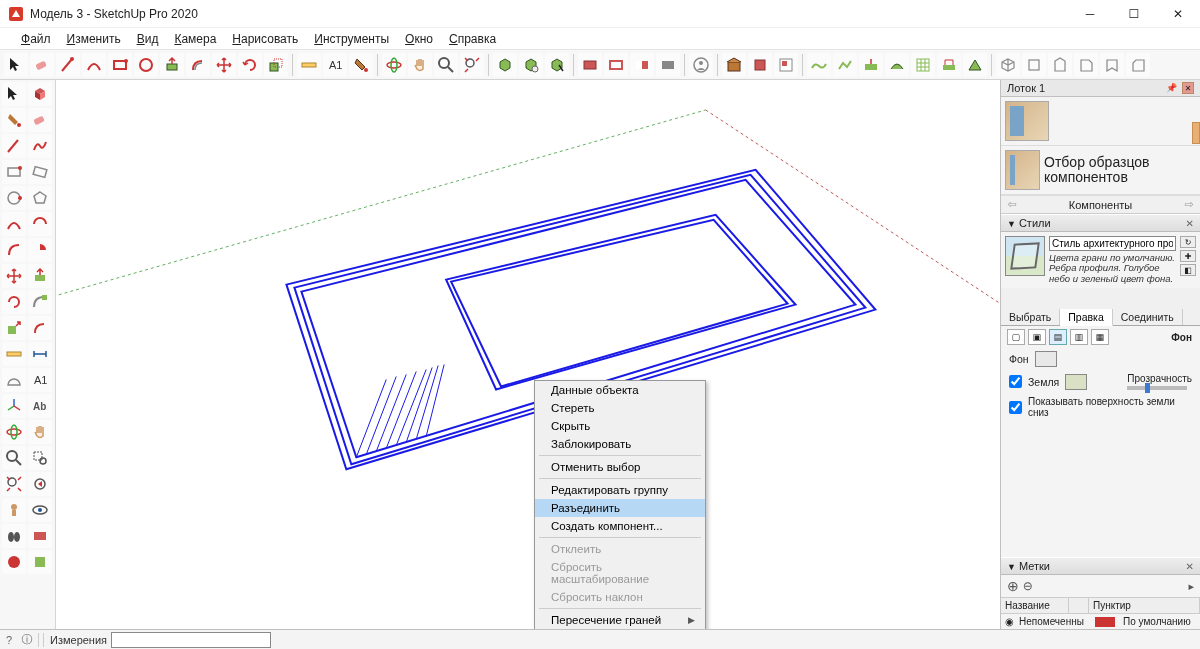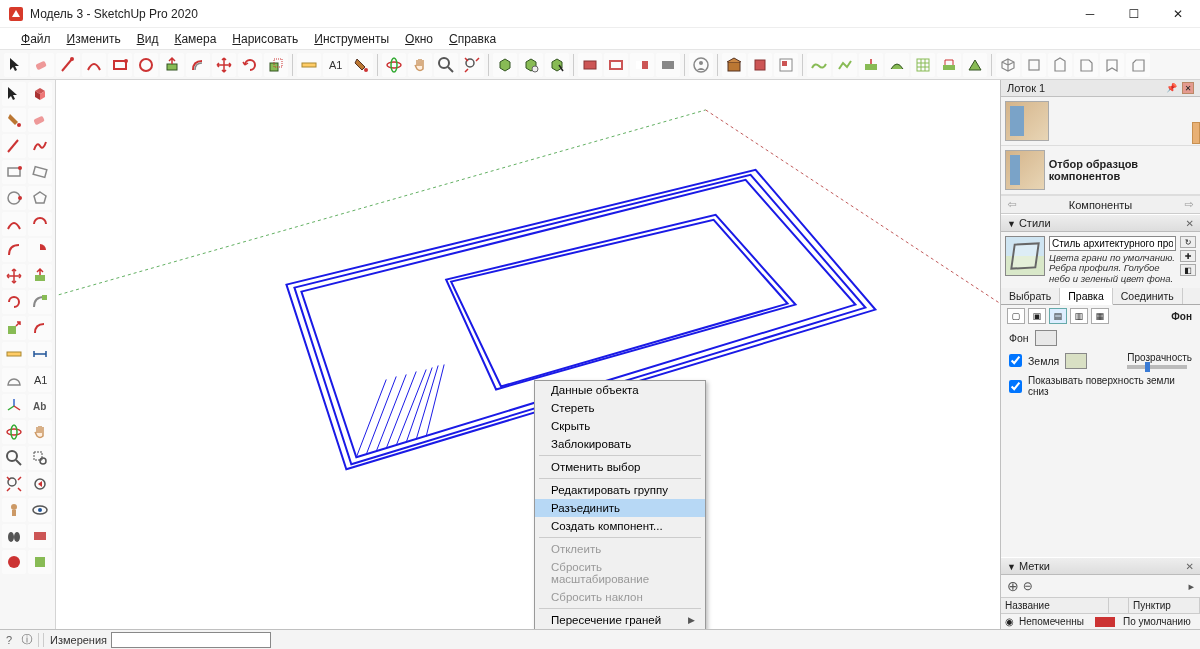--- a/index.html
+++ b/index.html
@@ -28,39 +28,39 @@
 .viewport { flex: 1; position: relative; background: #fff; overflow: hidden; }
 
 .tray { width: 200px; background: #f4f4f4; border-left: 1px solid #c0c0c0; display: flex; flex-direction: column; font-size: 11px; color: #222; overflow: hidden; }
 .tray-title { background: #e8e8e8; padding: 2px 6px; display: flex; align-items: center; justify-content: flex-end; border-bottom: 1px solid #c0c0c0; }
 .tray-title .pin { font-size: 9px; color: #666; margin-left: auto; margin-right: 4px; }
 .tray-title .close { width: 12px; height: 12px; background: #e49a8f; font-size: 8px; display: flex; align-items: center; justify-content: center; border: 1px solid #b86; }
 
 .components-row { display: flex; align-items: center; padding: 4px; gap: 4px; border-bottom: 1px solid #ddd; }
 .comp-thumb { width: 44px; height: 40px; background: linear-gradient(135deg,#d4b48a,#e8d5b5); border: 1px solid #aaa; position: relative; }
 .comp-thumb::before { content: ''; position: absolute; inset: 4px 24px 4px 4px; background: #7aa3c8; }
-.comp-label { font-size: 11px; line-height: 1.1; font-weight: bold; }
+.comp-label { font-size: 14px; line-height: 1.1; }
 .comp-footer { background: #f0f0f0; padding: 2px 4px; text-align: center; border-top: 1px solid #ddd; border-bottom: 1px solid #ccc; display: flex; align-items: center; justify-content: space-between; }
 .comp-footer .arw { width: 14px; color: #999; }
 
 .panel-header { background: linear-gradient(#eee,#ddd); padding: 2px 6px; border-top: 1px solid #fff; border-bottom: 1px solid #bbb; display: flex; align-items: center; justify-content: space-between; font-size: 11px; }
 .panel-header .chev { font-size: 9px; margin-right: 3px; }
 .panel-header .x { font-size: 10px; color: #666; }
 
 .style-box { display: flex; padding: 4px; gap: 4px; align-items: flex-start; }
 .style-thumb { width: 40px; height: 40px; border: 1px solid #888; background: linear-gradient(to bottom,#cfe5f2 50%,#d9e8c9 50%); position: relative; flex-shrink: 0; }
 .style-thumb::after { content: ''; position: absolute; inset: 6px; border: 2px solid #666; background: rgba(255,255,255,.3); transform: skew(-8deg,-3deg); }
 .style-info { flex: 1; font-size: 10px; }
 .style-name-input { width: 100%; font-size: 10px; border: 1px solid #888; padding: 1px 2px; margin-bottom: 2px; }
 .style-desc { font-size: 9.5px; line-height: 1.1; color: #333; font-style: italic; }
 .style-side-btns { display: flex; flex-direction: column; gap: 2px; }
 .style-side-btns .b { width: 16px; height: 12px; border: 1px solid #aaa; background: #eee; font-size: 8px; display: flex; align-items: center; justify-content: center; }
 
 .tabs { display: flex; border-bottom: 1px solid #aaa; background: #f0f0f0; font-size: 10.5px; }
-.tabs .tab { padding: 2px 8px; border-right: 1px solid #ccc; }
+.tabs .tab { padding: 2px 8px; border-right: 1px solid #ccc; margin-top: 21px; }
 .tabs .tab.active { background: #fff; border-bottom: 1px solid #fff; margin-bottom: -1px; color: #000; font-weight: 500; }
 
 .style-sub { padding: 3px 6px; display: flex; align-items: center; gap: 3px; }
 .style-sub .cube-btn { width: 18px; height: 16px; border: 1px solid #aaa; background: #fff; font-size: 9px; display: flex; align-items: center; justify-content: center; }
 .style-sub .cube-btn.active { background: #ddeeff; border-color: #6aa; }
 .style-sub .lbl { margin-left: auto; font-size: 10px; padding-right: 2px; font-weight: bold; }
 
 .bg-row { display: flex; align-items: center; padding: 3px 8px; gap: 6px; font-size: 10.5px; }
 .swatch { width: 22px; height: 16px; border: 1px solid #888; background: #ddd; }
 .slider { width: 60px; height: 4px; background: #bbb; position: relative; margin-top: 2px; }
@@ -686,21 +686,21 @@
       <span><span class="chev">▼</span><span>Метки</span></span>
       <span class="x">✕</span>
     </div>
     <div class="marks-controls">
       <span class="plus">⊕</span>
       <span>⊖</span>
       <span style="margin-left:auto;font-size:11px">▸</span>
     </div>
     <div class="marks-table">
       <div class="hdr">
-        <div style="width:108px">Название</div>
+        <div style="width:68px">Название</div>
         <div style="width:20px"></div>
         <div style="flex:1">Пунктир</div>
       </div>
       <div style="display:flex;padding:2px 4px">
         <div style="width:14px">◉</div>
         <div style="width:76px">Непомеченны</div>
         <div style="width:20px;background:#c33;height:10px;margin-top:1px"></div>
         <div style="flex:1;padding-left:8px">По умолчанию</div>
       </div>
     </div>

